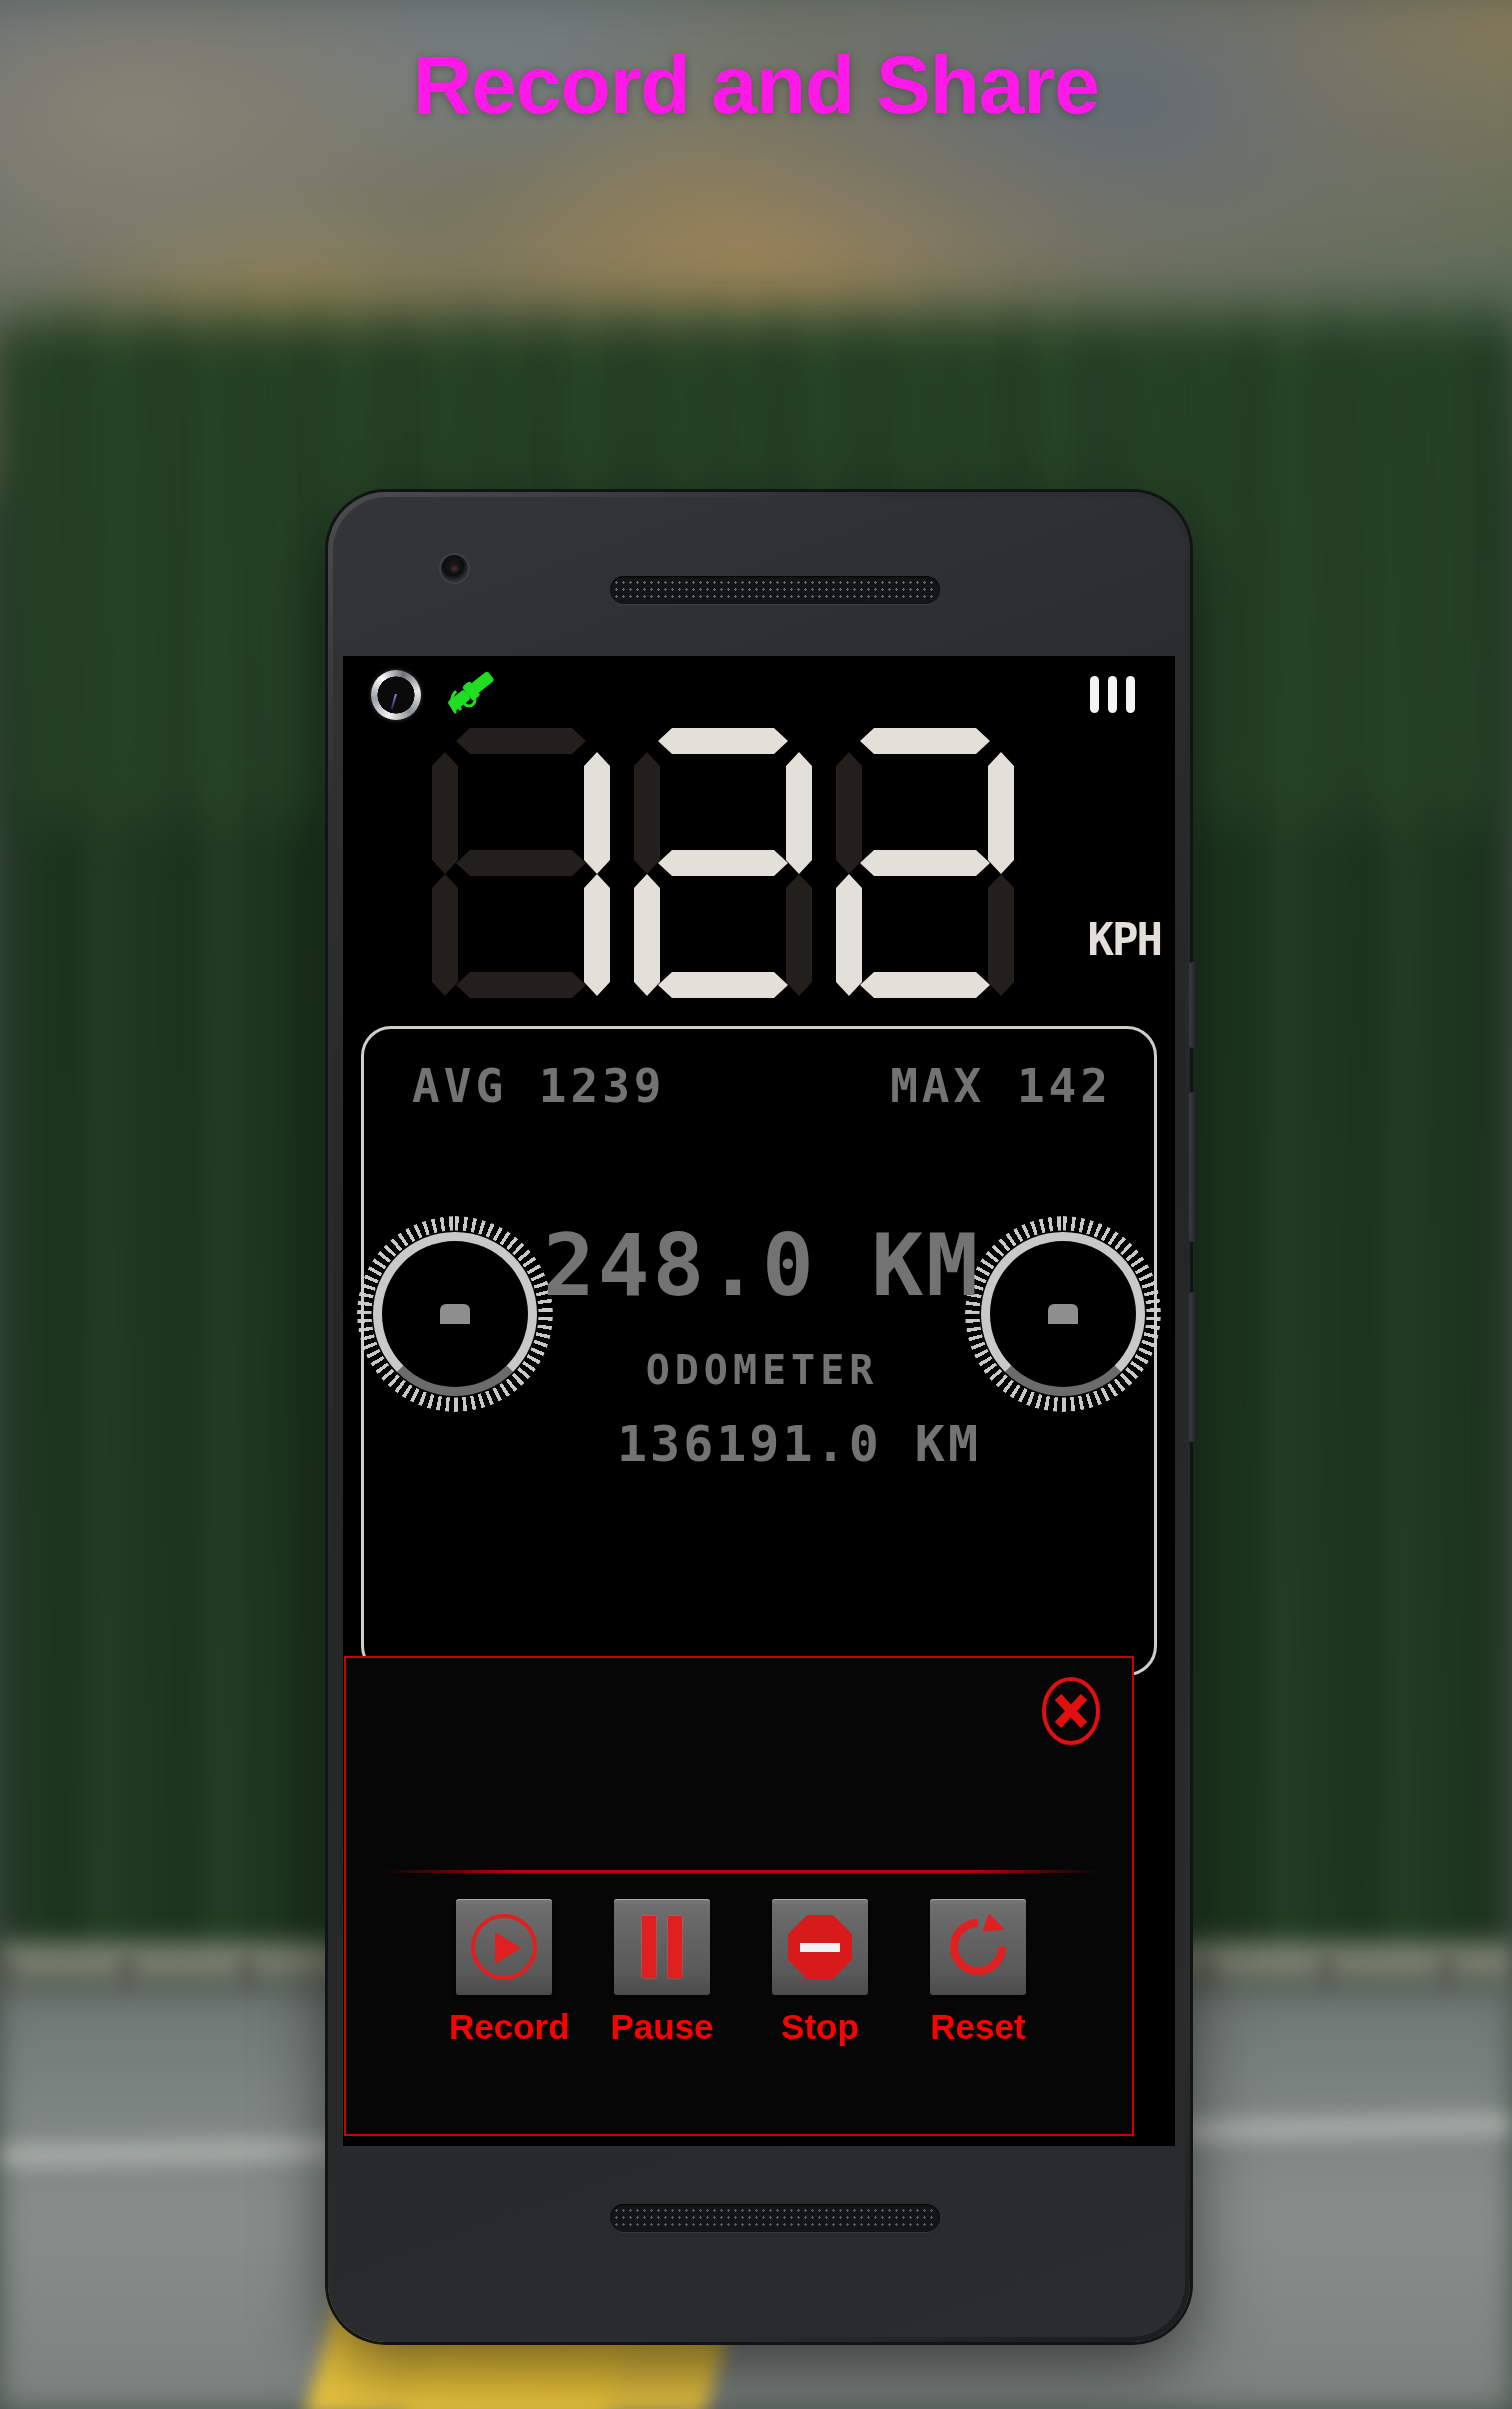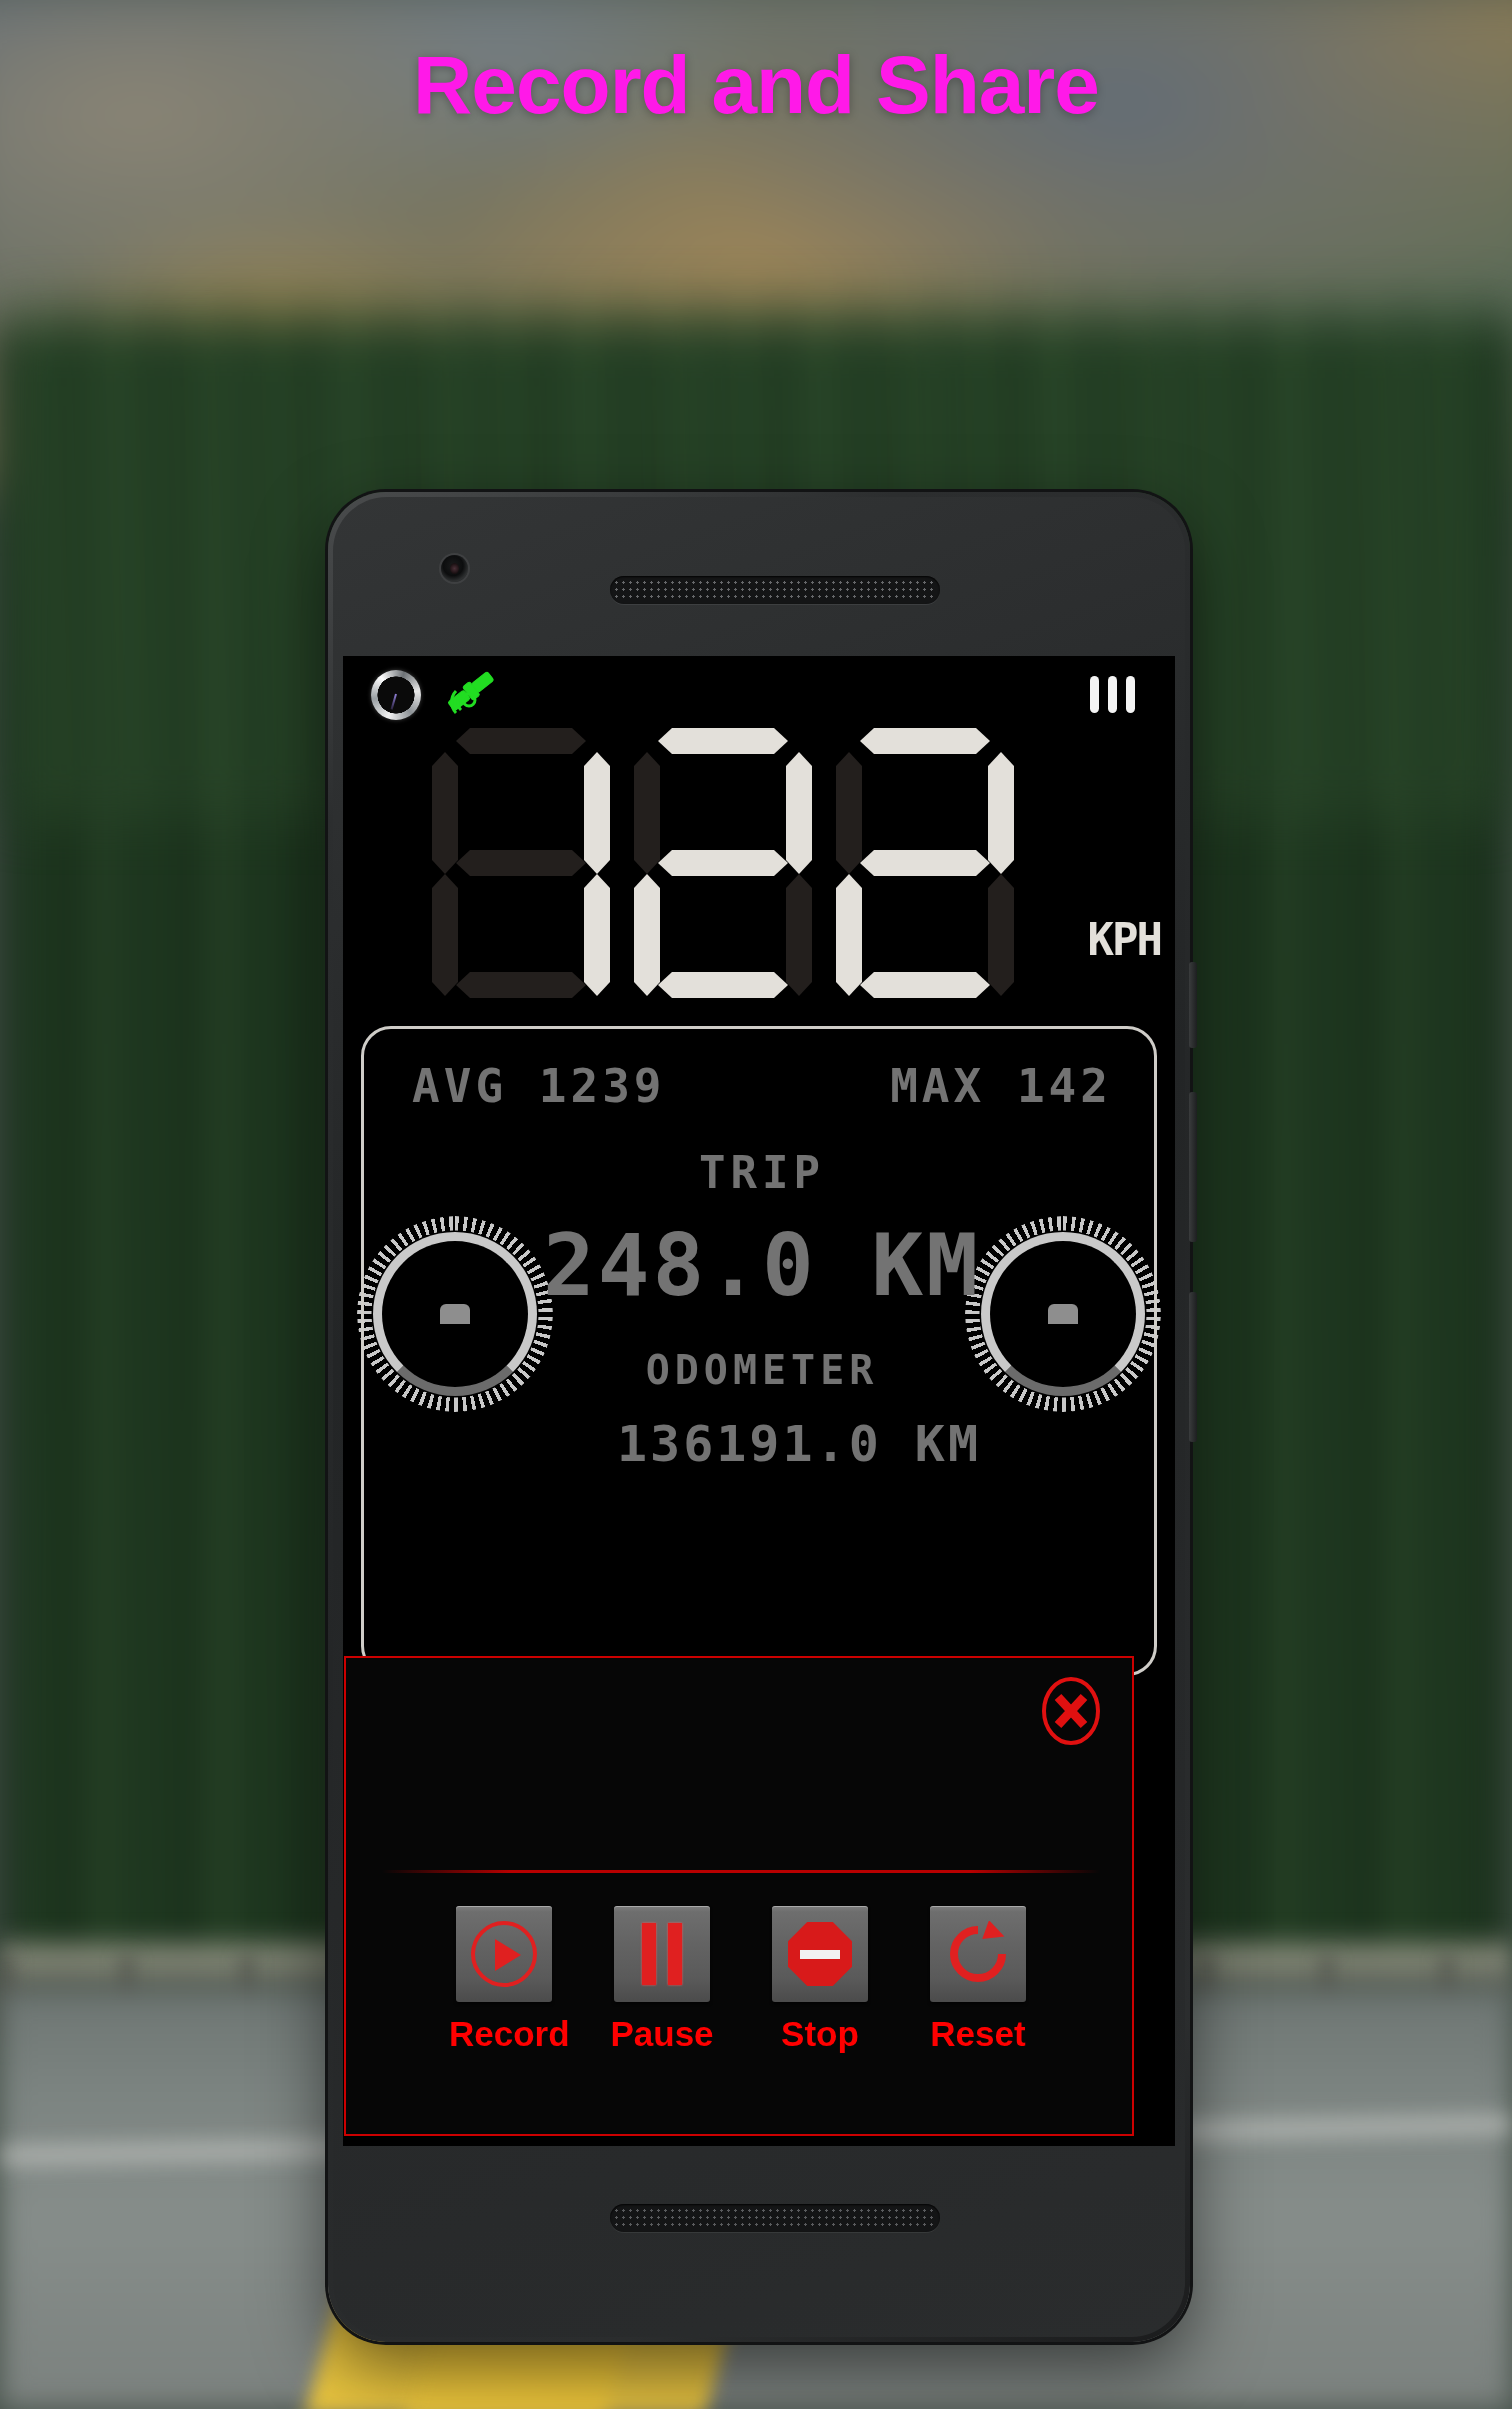--- a/index.html
+++ b/index.html
@@ -337,21 +337,21 @@
     color:#ff0000;
     font-size:42px;
     font-weight:bold;
     letter-spacing:0px;
   }
   #rec-divider{
     position:absolute; left:36px; top:212px; width:718px; height:3px;
     background:linear-gradient(90deg, rgba(140,0,0,0), #b80000 18%, #b80000 82%, rgba(140,0,0,0));
   }
   #rec-buttons{
-    position:absolute; left:0; top:248px; width:790px;
+    position:absolute; left:0; top:241px; width:790px;
     display:flex; justify-content:center; gap:48px;
   }
   .rec-btn{ width:110px; text-align:center; cursor:pointer; }
   .rec-btn .sq{
     width:96px; height:96px; margin:0 auto;
     border-radius:3px;
     background:linear-gradient(180deg,#7d7d7d 0%,#6e6e6e 6%,#636363 40%,#5a5a5a 75%,#4b4b4b 100%);
     box-shadow:inset 0 1px 0 rgba(255,255,255,.35), 0 2px 3px rgba(0,0,0,.7);
     position:relative;
   }
@@ -498,21 +498,20 @@
       <div class="ring"></div>
       <div class="inner"></div>
       <div class="hub"></div>
     </div>
 
     <div id="info-panel">
       <div id="avgmax">
         <span class="lcdfont">AVG 1239</span>
         <span class="lcdfont">MAX 142</span>
       </div>
-      <div id="trip-label" class="lcdfont">TRIP</div>
       <div id="trip-value" class="lcdfont">248.0 KM</div>
       <div id="odo-label" class="lcdfont">ODOMETER</div>
       <div id="odo-value" class="lcdfont">136191.0 KM</div>
     </div>
 
     <div id="rec-panel">
       <div id="rec-close">
         <svg width="62" height="70" viewBox="0 0 62 70">
           <ellipse cx="31" cy="35" rx="27" ry="32" fill="none" stroke="#e01010" stroke-width="4"></ellipse>
           <path d="M18 21 L44 49 M44 21 L18 49" stroke="#e01010" stroke-width="9" stroke-linecap="butt"></path>

